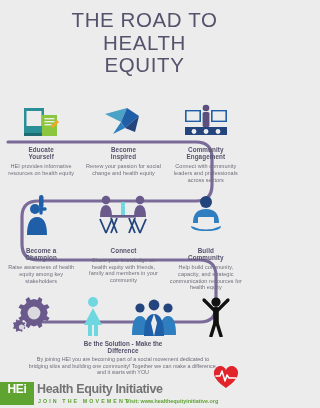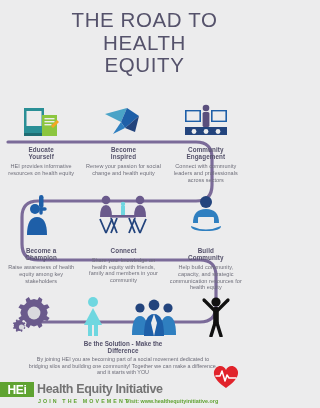--- a/index.html
+++ b/index.html
@@ -60,22 +60,22 @@
   }
 
   
   .heart{position:absolute;left:211px;top:362px;width:30px;height:28px;}
 
   
   .footer{
     position:absolute;left:0;bottom:0;width:247px;height:28px;
   }
   .logo-badge{
-    position:absolute;left:0;top:2px;width:34px;height:15px;
-    background:#5fa331;display:flex;align-items:flex-end;justify-content:center;
+    position:absolute;left:0;top:2px;width:34px;height:23px;
+    background:#5fa331;display:flex;align-items:flex-start;justify-content:center;
   }
   .logo-badge span{
     color:#ffffff;font-size:12px;font-weight:bold;letter-spacing:-0.3px;
     font-family:"Liberation Sans", sans-serif;
   }
   .org-name{
     position:absolute;left:37px;top:2px;
     color:#737373;font-size:12.5px;font-weight:bold;letter-spacing:-0.35px;
     white-space:nowrap;
   }

